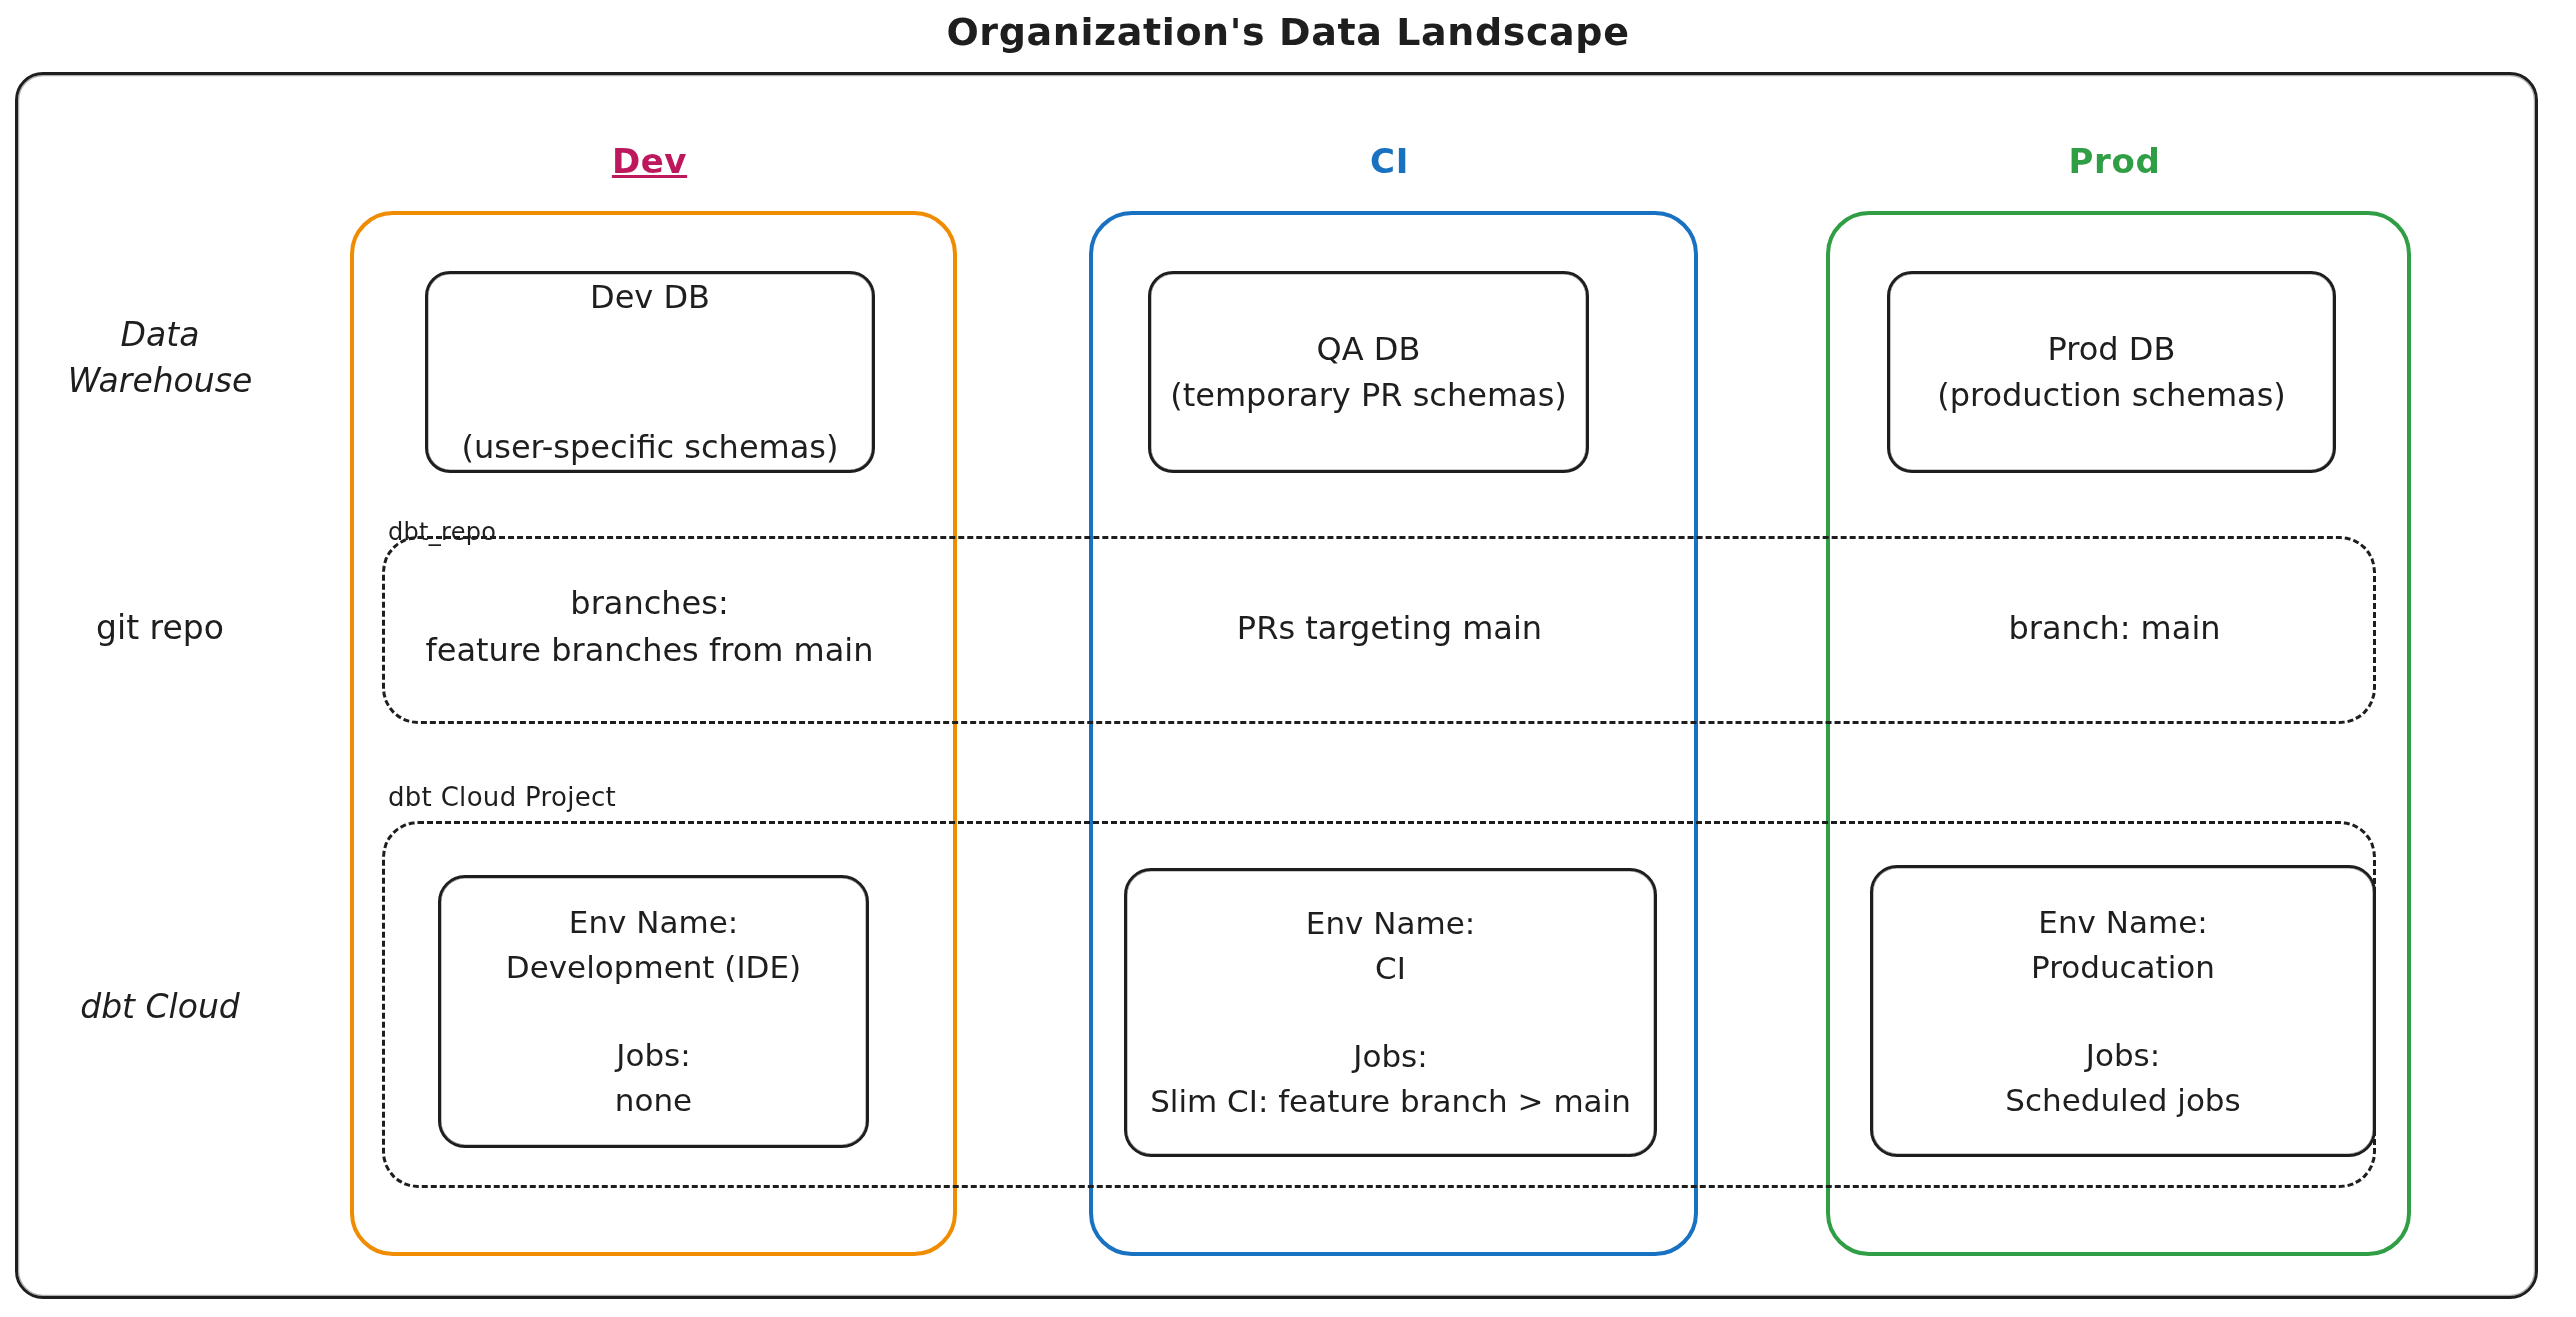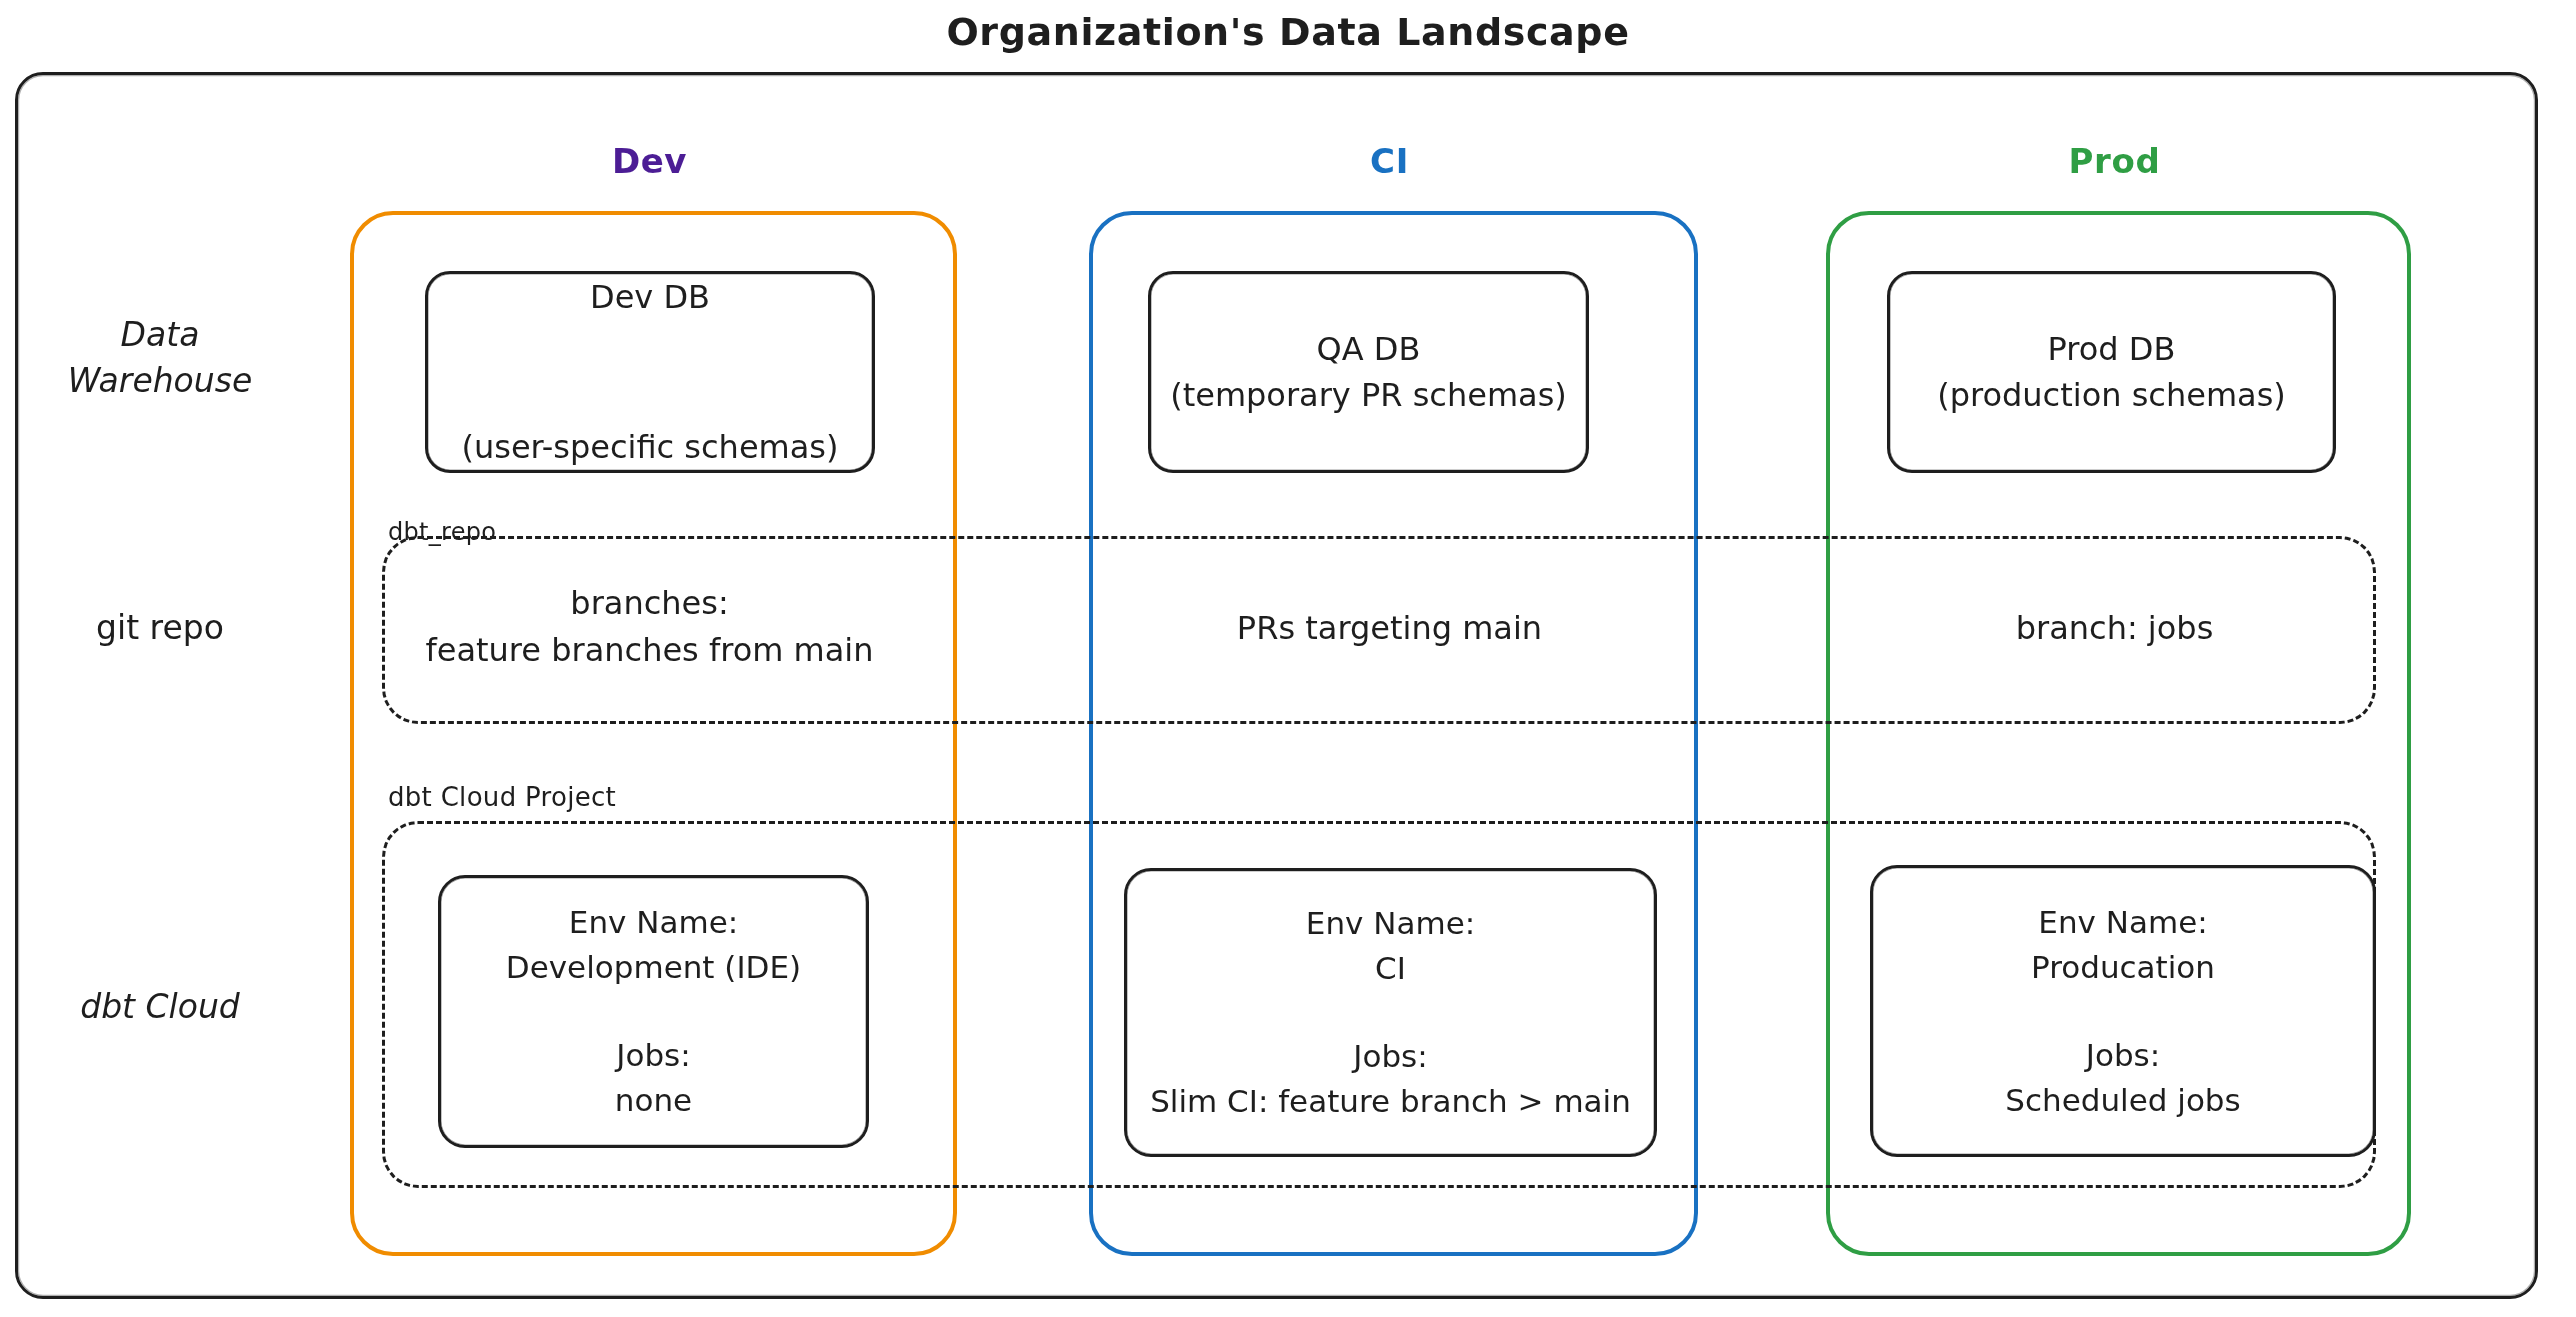--- a/index.html
+++ b/index.html
@@ -111,21 +111,21 @@
 </style>
 </head>
 <body>
 
 <div class="canvas" style="color: rgb(30, 30, 30);">
 
   <div class="abs page-title">Organization's Data Landscape</div>
 
   <div class="abs outer-frame"></div>
 
-  <div class="abs col-header dev" style="color: #4c1d95;">Dev</div>
+  <div class="abs col-header dev" style="color: #be185d; text-decoration: underline;">Dev</div>
   <div class="abs col-header ci" style="color: rgb(25, 113, 194);">CI</div>
   <div class="abs col-header prod" style="color: rgb(47, 158, 68);">Prod</div>
 
   <div class="abs col-box dev" style="border-color: rgb(240, 140, 0);"></div>
   <div class="abs col-box ci" style="border-color: rgb(25, 113, 194);"></div>
   <div class="abs col-box prod" style="border-color: rgb(47, 158, 68);"></div>
 
   <div class="abs row-label warehouse">
     <div>Data</div>
     <div>Warehouse</div>
@@ -147,21 +147,21 @@
   </div>
 
   <div class="abs dashed-label git">dbt_repo</div>
   <div class="abs dashed-box git"></div>
 
   <div class="abs git-text dev">
     <div>branches:</div>
     <div>feature branches from main</div>
   </div>
   <div class="abs git-text ci">PRs targeting main</div>
-  <div class="abs git-text prod">branch: jobs</div>
+  <div class="abs git-text prod">branch: main</div>
 
   <div class="abs dashed-label cloud">dbt Cloud Project</div>
   <div class="abs dashed-box cloud"></div>
 
   <div class="abs env-box dev">
     <div>Env Name:</div>
     <div>Development (IDE)</div>
     <div class="env-spacer"></div>
     <div>Jobs:</div>
     <div>none</div>

